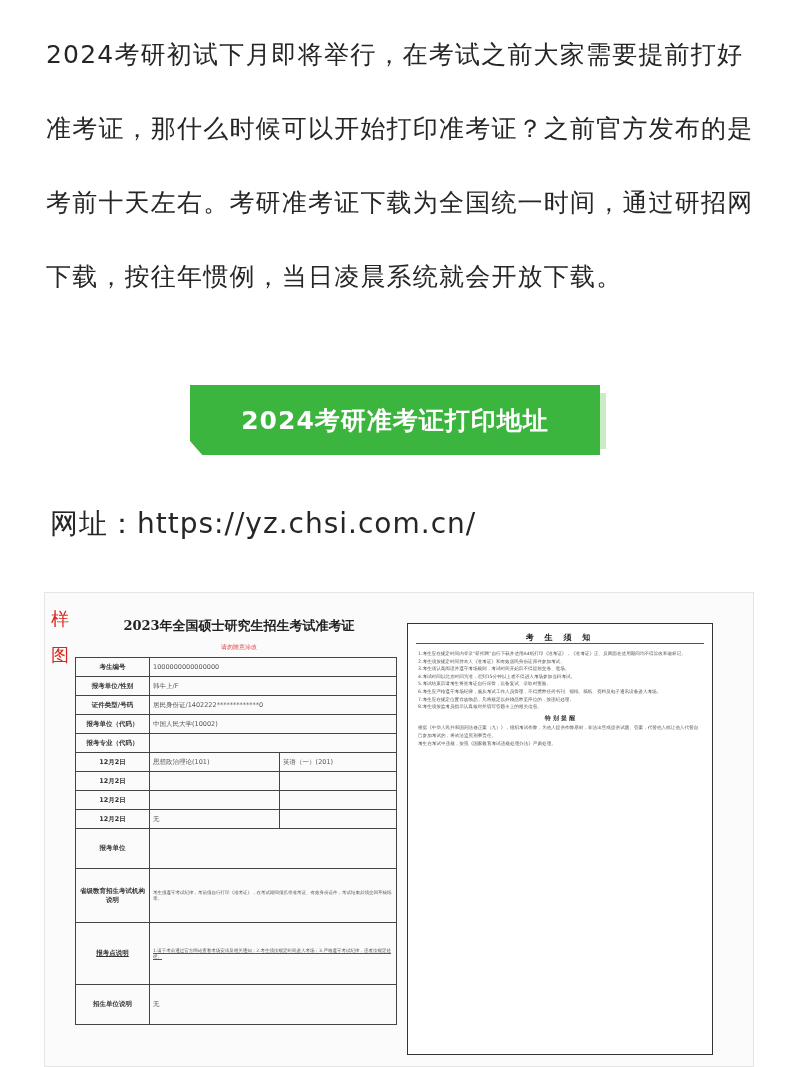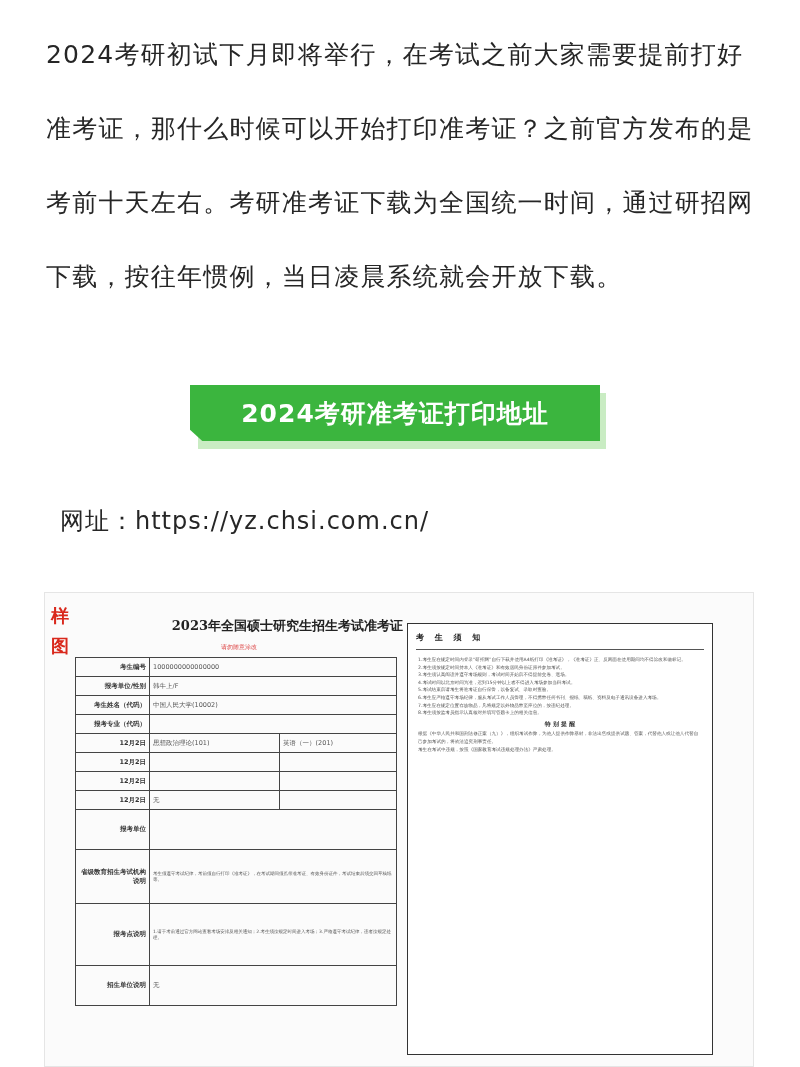--- a/index.html
+++ b/index.html
@@ -3,44 +3,44 @@
 <meta charset="utf-8">
 <style>
   * { box-sizing: border-box; margin: 0; padding: 0; }
   html, body { width: 800px; height: 1067px; background: #ffffff; overflow: hidden; }
   body { font-family: "DejaVu Sans", "Liberation Sans", sans-serif; color: #222; position: relative; }
 
   .intro { position: absolute; left: 46px; top: 18px; width: 710px; font-size: 25px; line-height: 74px; letter-spacing: 1.2px; color: #262626; }
 
   .banner-wrap { position: absolute; left: 190px; top: 385px; width: 420px; height: 68px; }
   .banner-shadow { position: absolute; left: 8px; top: 8px; width: 408px; height: 56px; background: #c9ecc3; }
-  .banner { position: absolute; left: 0; top: 0; width: 410px; height: 56px; background: #3bb53e;
+  .banner { position: absolute; left: 0; top: 0; width: 410px; height: 70px; background: #3bb53e;
             clip-path: polygon(0 0, 100% 0, 100% 100%, 3% 100%, 0 80%); display: flex; align-items: center; justify-content: center; }
   .banner-text { color: #fff; font-size: 25px; font-weight: bold; letter-spacing: 1px; }
 
-  .url-line { position: absolute; left: 60px; top: 505px; font-size: 24px; letter-spacing: 1px; color: #262626; }
+  .url-line { position: absolute; left: 50px; top: 505px; font-size: 28px; letter-spacing: 1px; color: #262626; }
 
   .card { position: absolute; left: 44px; top: 592px; width: 710px; height: 475px; background: #fbfbfb; border: 1px solid #e5e5e5; }
-  .sample-mark { position: absolute; left: 6px; top: 8px; width: 24px; color: #d9281c; font-size: 18px; font-weight: bold; line-height: 30px; font-family: "DejaVu Serif", serif; }
+  .sample-mark { position: absolute; left: 6px; top: 8px; width: 24px; color: #d9281c; font-size: 18px; font-weight: normal; line-height: 36px; font-family: "DejaVu Serif", serif; }
 
   .left-doc { position: absolute; left: 30px; top: 10px; width: 328px; height: 460px; }
-  .doc-title { text-align: right; font-family: "DejaVu Serif", serif; font-size: 13px; font-weight: bold; color: #222; margin-top: 14px; }
+  .doc-title { text-align: center; font-family: "DejaVu Serif", serif; font-size: 13px; font-weight: bold; color: #222; margin-top: 14px; }
   .doc-stamp { text-align: center; font-size: 6px; color: #d44; margin-top: 8px; }
 
   .adm-table { position: absolute; left: 30px; top: 64px; width: 322px; border-collapse: collapse; font-size: 6.5px; color: #333; }
   .adm-table td { border: 1px solid #444; padding: 2px 3px; height: 19px; vertical-align: middle; }
-  .adm-table td.lbl { text-align: right; font-weight: bold; width: 74px; }
+  .adm-table td.lbl { text-align: center; font-weight: bold; width: 74px; }
   .adm-table td.val { color: #555; }
   .tall1 td { height: 40px; }
   .tall2 td { height: 54px; margin-top: 46px; }
-  .tall3 td { height: 62px; }
+  .tall3 td { height: 62px; text-decoration: underline; }
   .small-text { font-size: 4.5px; line-height: 6px; color: #666; }
 
   .right-doc { position: absolute; left: 362px; top: 30px; width: 306px; height: 432px; border: 1.5px solid #333; background: #fff; }
-  .notice-title { text-align: left; font-size: 8px; font-weight: bold; margin-top: 8px; letter-spacing: 4px; border-bottom: 1px solid #555; padding-bottom: 6px; margin: 8px 8px 2px 8px; }
+  .notice-title { text-align: center; font-size: 8px; font-weight: bold; margin-top: 8px; letter-spacing: 4px; border-bottom: 1px solid #555; padding-bottom: 0; margin: 8px 8px 2px 8px; }
   .notice-body { padding: 4px 10px; font-size: 4.6px; line-height: 7.6px; color: #555; }
   .notice-sub { text-align: center; font-size: 6px; font-weight: bold; margin: 3px 0; color: #333; }
 </style>
 </head>
 <body>
 
 <div class="intro">2024考研初试下月即将举行，在考试之前大家需要提前打好准考证，那什么时候可以开始打印准考证？之前官方发布的是考前十天左右。考研准考证下载为全国统一时间，通过研招网下载，按往年惯例，当日凌晨系统就会开放下载。</div>
 
 <div class="banner-wrap">
   <div class="banner-shadow"></div>
@@ -65,21 +65,25 @@
     <tbody>
         <tr>
           <td class="lbl">考生编号</td>
           <td class="val" colspan="3">1000000000000000</td>
         </tr>
     <tr>
           <td class="lbl">报考单位/性别</td>
           <td class="val" colspan="3">韩牛上/F</td>
         </tr>
     <tr>
-          <td class="lbl">考生姓名（代码）</td>
+          <td class="lbl">证件类型/号码</td>
+          <td class="val" colspan="3">居民身份证/1402222*************0</td>
+        </tr>
+    <tr>
+          <td class="lbl">报考单位（代码）</td>
           <td class="val" colspan="3">中国人民大学(10002)</td>
         </tr>
     <tr>
           <td class="lbl">报考专业（代码）</td>
           <td class="val" colspan="3"></td>
         </tr>
     <tr>
           <td class="lbl">12月2日</td>
           <td class="val">思想政治理论(101)</td>
           <td class="val" colspan="2">英语（一）(201)</td>

